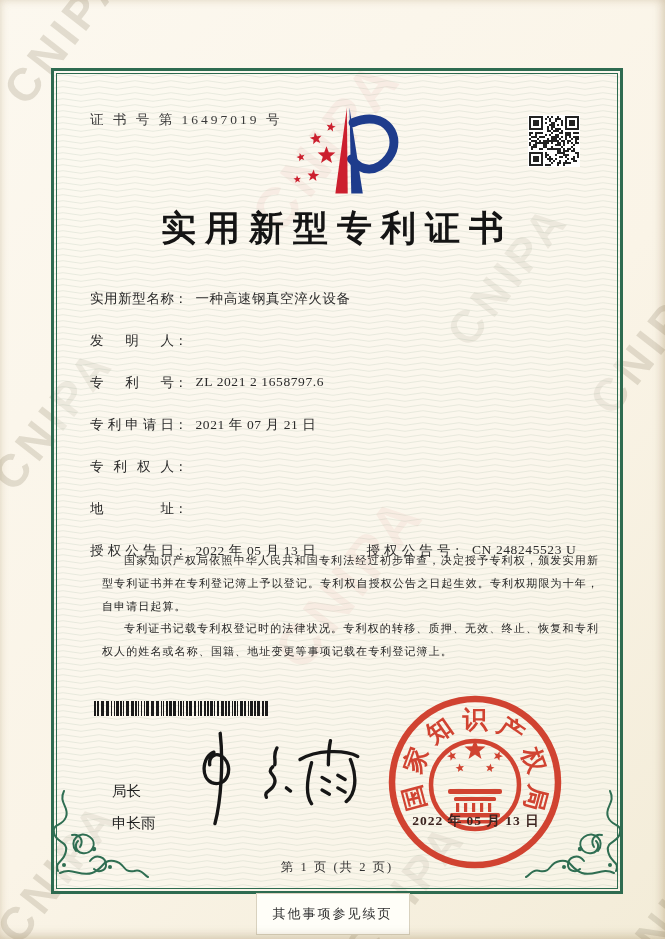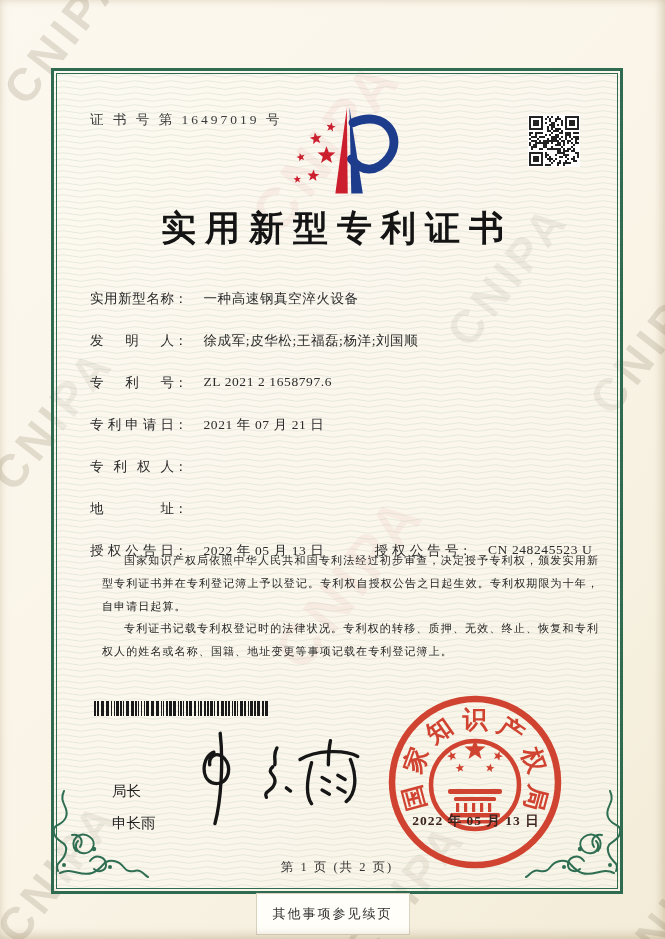--- a/index.html
+++ b/index.html
@@ -22,21 +22,21 @@
   .logo{position:absolute;left:237px;top:34px;width:117px;height:92px;}
   .qr{position:absolute;left:474px;top:44px;width:52px;height:52px;background:#fff;}
   .title{position:absolute;left:0;top:134px;width:100%;text-align:center;
          font-size:35px;font-weight:700;letter-spacing:9px;color:#141414;}
   
   .fields{position:absolute;left:36px;top:219px;width:510px;font-size:13.5px;color:#2b2b2b;}
   .row{display:flex;align-items:flex-start;height:42px;}
   .row.grant{height:auto;}
   .lab{display:inline-flex;justify-content:space-between;width:84px;flex:none;}
   .colon{flex:none;margin:0 8px 0 0;}
-  .val{letter-spacing:.6px;margin-left:8px;}
+  .val{letter-spacing:.6px;}
   .pair2{margin-left:50px;display:flex;}
   .paras{position:absolute;left:48px;top:478px;width:497px;font-size:11px;
          line-height:22.8px;letter-spacing:1.1px;color:#262626;text-align:justify;}
   .paras p{margin:0;text-indent:2em;}
   .barcode{position:absolute;left:40px;top:630px;z-index:3;}
   .signer{position:absolute;left:58px;top:688px;font-size:14.5px;line-height:32px;color:#222;z-index:3;margin-top:16px;}
   .signature{position:absolute;left:130px;top:656px;z-index:3;}
   .seal{position:absolute;left:332px;top:622px;width:178px;height:178px;z-index:5;opacity:.95;}
   .seal-char{position:absolute;font-size:25px;font-weight:700;color:#cf3a28;
              transform-origin:center;white-space:pre;}
@@ -453,21 +453,20 @@
           <span class="colon">：</span>
           <span class="val">一种高速钢真空淬火设备</span>
       </div>
       <div class="row">
         <span class="lab">
             <span>发</span>
             <span>明</span>
             <span>人</span>
           </span>
           <span class="colon">：</span>
-          <span class="val">徐成军;皮华松;王福磊;杨洋;刘国顺</span>
       </div>
       <div class="row">
         <span class="lab">
             <span>专</span>
             <span>利</span>
             <span>号</span>
           </span>
           <span class="colon">：</span>
           <span class="val">ZL 2021 2 1658797.6</span>
       </div>

